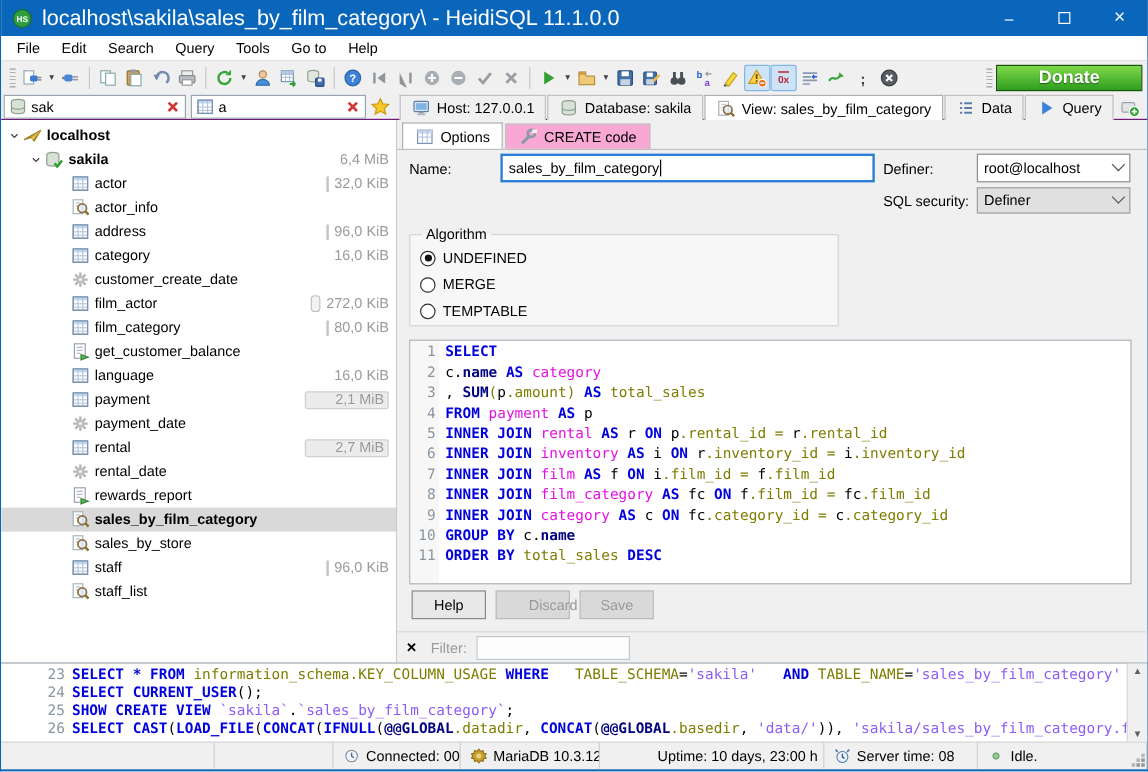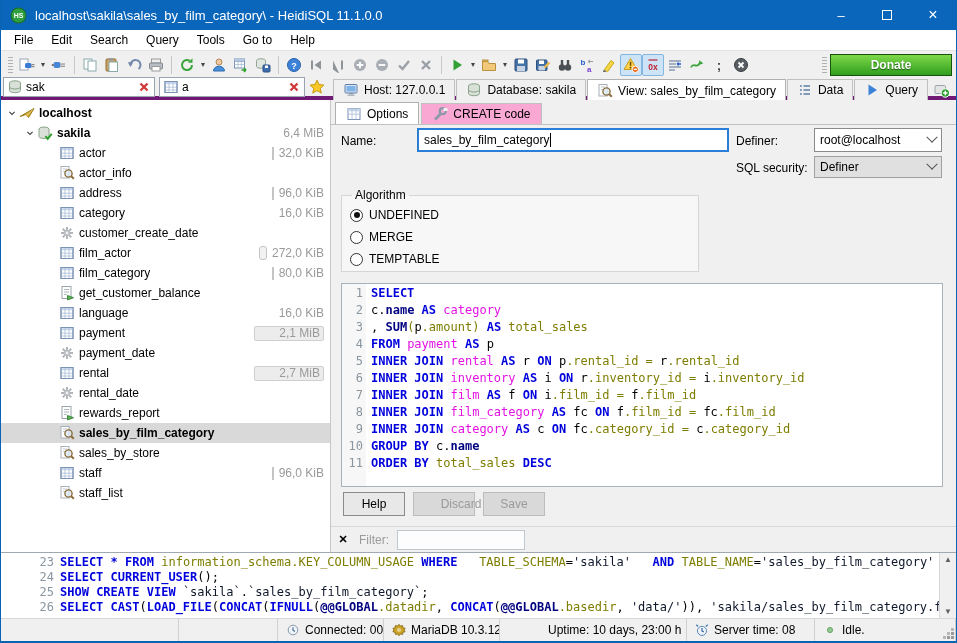--- a/index.html
+++ b/index.html
@@ -3,41 +3,41 @@
 <meta charset="utf-8">
 <style>
   * { box-sizing: border-box; margin:0; padding:0; }
   html,body { width:957px; height:643px; overflow:hidden; }
   body { font-family:"Liberation Sans",sans-serif; font-size:12px; color:#000; background:#f0f0f0; }
   .window { width:957px; height:643px; border-left:1px solid #0a64b4; border-right:1px solid #0a64b4; border-bottom:2px solid #0a64b4; position:relative; background:#f0f0f0; }
 
   
   .titlebar { height:30px; background:#0a66ba; display:flex; align-items:center; color:#fff; }
   .titlebar .appico { margin:0 8px 0 9px; width:17px; height:17px; }
-  .titlebar .ttl { font-size:13px; }
+  .titlebar .ttl { font-size:18px; }
   .wbtns { margin-left:auto; display:flex; height:100%; }
   .wbtn { width:46px; height:100%; display:flex; align-items:center; justify-content:center; font-size:13px; color:#fff; }
   .wbtn .sq { width:10px; height:10px; border:1px solid #fff; display:block; }
 
   
   .menubar { height:20px; background:#fff; display:flex; align-items:center; padding-left:4px; }
   .menuitem { padding:2px 9px; }
 
   
   .toolbar { height:28px; background:#f0f0f0; display:flex; align-items:center; padding:0 4px; border-top:1px solid #e2e2e2; }
   .grip { width:5px; height:16px; margin:0 3px; background:repeating-linear-gradient(180deg,#b0b0b0 0 1px,transparent 1px 3px); }
   .tbtn { width:22px; height:22px; display:flex; align-items:center; justify-content:center; border:1px solid transparent; border-radius:2px; position:relative; }
   .tbtn.active { background:#cde4f7; border-color:#84b6e4; }
   .tsep { width:1px; height:18px; background:#c8c8c8; margin:0 4px; }
   .caretbtn { width:10px; height:22px; display:flex; align-items:center; justify-content:center; font-size:8px; color:#444; }
   .donate { margin-left:auto; display:flex; align-items:center; }
-  .donate-btn { width:122px; height:22px; background:linear-gradient(#7fd84a,#2f9e1e); border:1px solid #17530d; color:#fff; font-weight:bold; font-size:12px; display:flex; align-items:center; justify-content:center; text-shadow:0 1px 1px #1a5a10; }
+  .donate-btn { width:122px; height:22px; background:linear-gradient(#7fd84a,#2f9e1e); border:1px solid #17530d; color:#fff; font-weight:bold; font-size:15px; display:flex; align-items:center; justify-content:center; text-shadow:0 1px 1px #1a5a10; }
 
   
-  .row2 { height:22px; display:flex; align-items:stretch; background:#f0f0f0; border-bottom:4px solid #701a75; position:relative; }
+  .row2 { height:22px; display:flex; align-items:stretch; background:#f0f0f0; border-bottom:1px solid #701a75; position:relative; }
   .filterzone { width:332px; display:flex; align-items:center; padding-left:2px; }
   .filterbox { height:20px; background:#fff; border:1px solid #9aa4b0; display:flex; align-items:center; padding:0 2px 0 3px; }
   .filterbox .txt { flex:1; padding-left:3px; }
   .fb1 { width:152px; }
   .fb2 { width:146px; margin-left:4px; }
   .starbtn { width:24px; height:22px; display:flex; align-items:center; justify-content:center; }
   .tabszone { display:flex; align-items:flex-end; height:22px; }
   .mtab { height:21px; display:flex; align-items:center; gap:5px; padding:0 9px; background:#f0f0f0; border:1px solid #c0c0c0; border-bottom:none; margin-right:1px; white-space:nowrap; }
   .mtab.active { background:#fff; height:22px; margin-bottom:-1px; border-color:#b0b0b0; }
   .mtab.iconly { padding:0 5px; border:none; background:transparent; }
@@ -77,21 +77,21 @@
   .rad { width:13px; height:13px; border:1px solid #333; border-radius:50%; background:#fff; display:flex; align-items:center; justify-content:center; }
   .rad.on::after { content:""; width:6px; height:6px; background:#111; border-radius:50%; }
 
   .sqledit { position:absolute; left:10px; top:183px; width:602px; height:204px; background:#fff; border:1px solid #a8b0b8; display:flex; overflow:hidden; }
   .gutter { width:24px; background:#f7f7f7; text-align:right; padding:1px 3px 0 0; color:#8a96a0; font-family:"DejaVu Sans Mono",monospace; line-height:17px; }
   .codearea { flex:1; padding:1px 0 0 5px; font-family:"DejaVu Sans Mono",monospace; line-height:17px; white-space:pre; overflow:hidden; }
   .tk-k { color:#0000dd; font-weight:bold; }
   .tk-k2 { color:#000080; font-weight:bold; }
   .tk-tbl { color:#e312e3; }
   .tk-id { color:#7d7d00; }
-  .tk-s { color:#0f172a; }
+  .tk-s { color:#8b5cf6; }
   .tk-n { color:#000; }
 
   .btn { position:absolute; height:24px; display:flex; align-items:center; justify-content:center; border:1px solid #8a8a8a; background:#e8e8e8; }
   .btn.disabled { background:#d9d9d9; color:#9a9a9a; border-color:#bcbcbc; }
 
   .filterbar { position:absolute; left:0; right:0; bottom:0; height:26px; background:#f0f0f0; border-top:1px solid #d8d8d8; display:flex; align-items:center; }
   .fb-x { width:24px; text-align:center; font-weight:bold; font-size:11px; }
   .fb-lbl { color:#9a9a9a; margin-left:4px; }
   .fb-input { width:128px; height:20px; background:#fdfdfd; border:1px solid #c0c8d0; margin-left:8px; }
 

